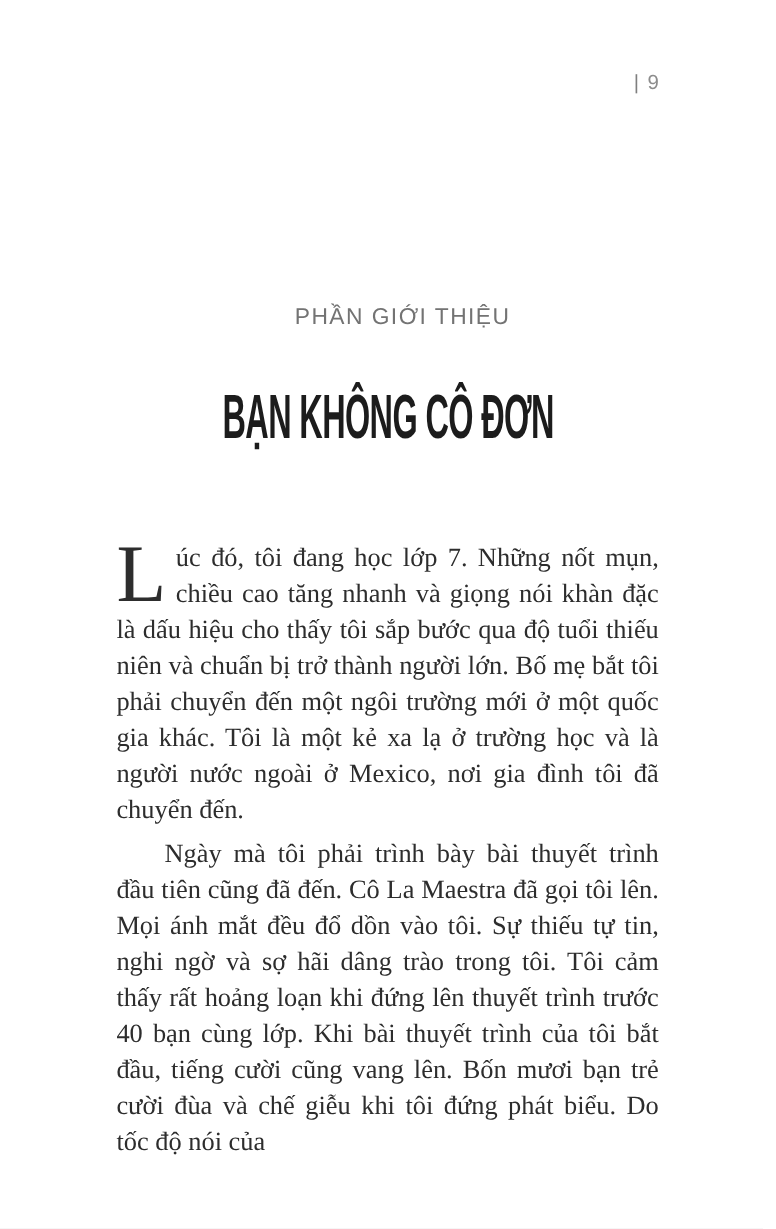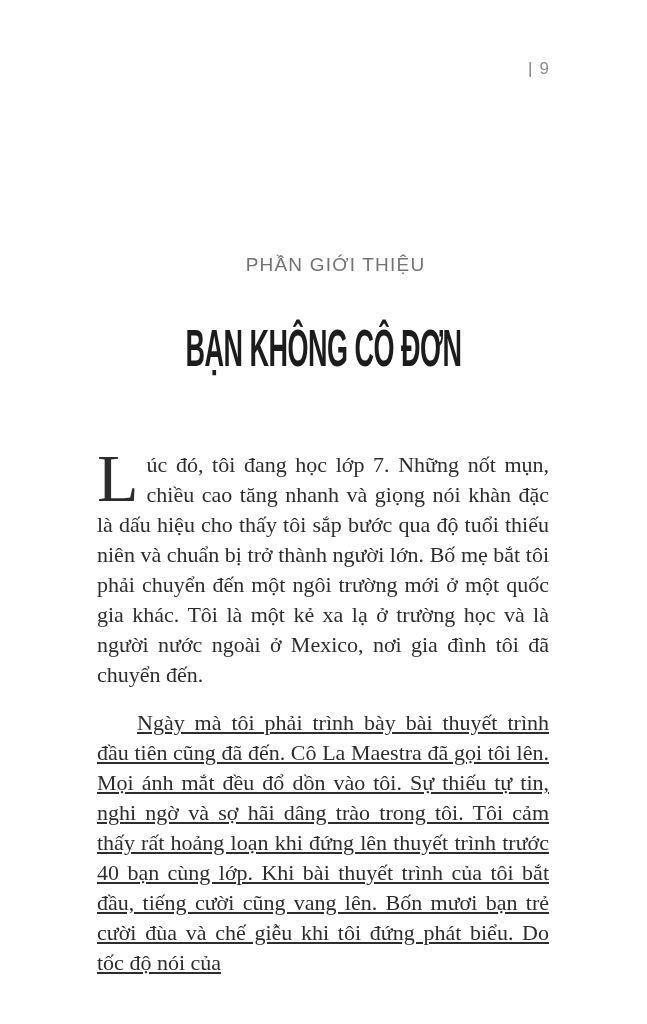--- a/index.html
+++ b/index.html
@@ -67,23 +67,22 @@
     font-family: "Liberation Serif", "DejaVu Serif", serif;
     font-size: 22px;
     line-height: 30px;
     color: #2d2d2d;
     text-align: justify;
   }
   .body-text p {
     margin: 0;
   }
   .body-text p.indented {
-    margin-top: 18px;
+    margin-top: 6px;
     text-indent: 40px;
-    text-decoration: underline;
   }
   .drop-cap {
     float: left;
     font-family: "Liberation Serif", "DejaVu Serif", serif;
     font-size: 68px;
     line-height: 56px;
     padding: 0 8px 0 0;
     color: #2d2d2d;
   }
 </style>

